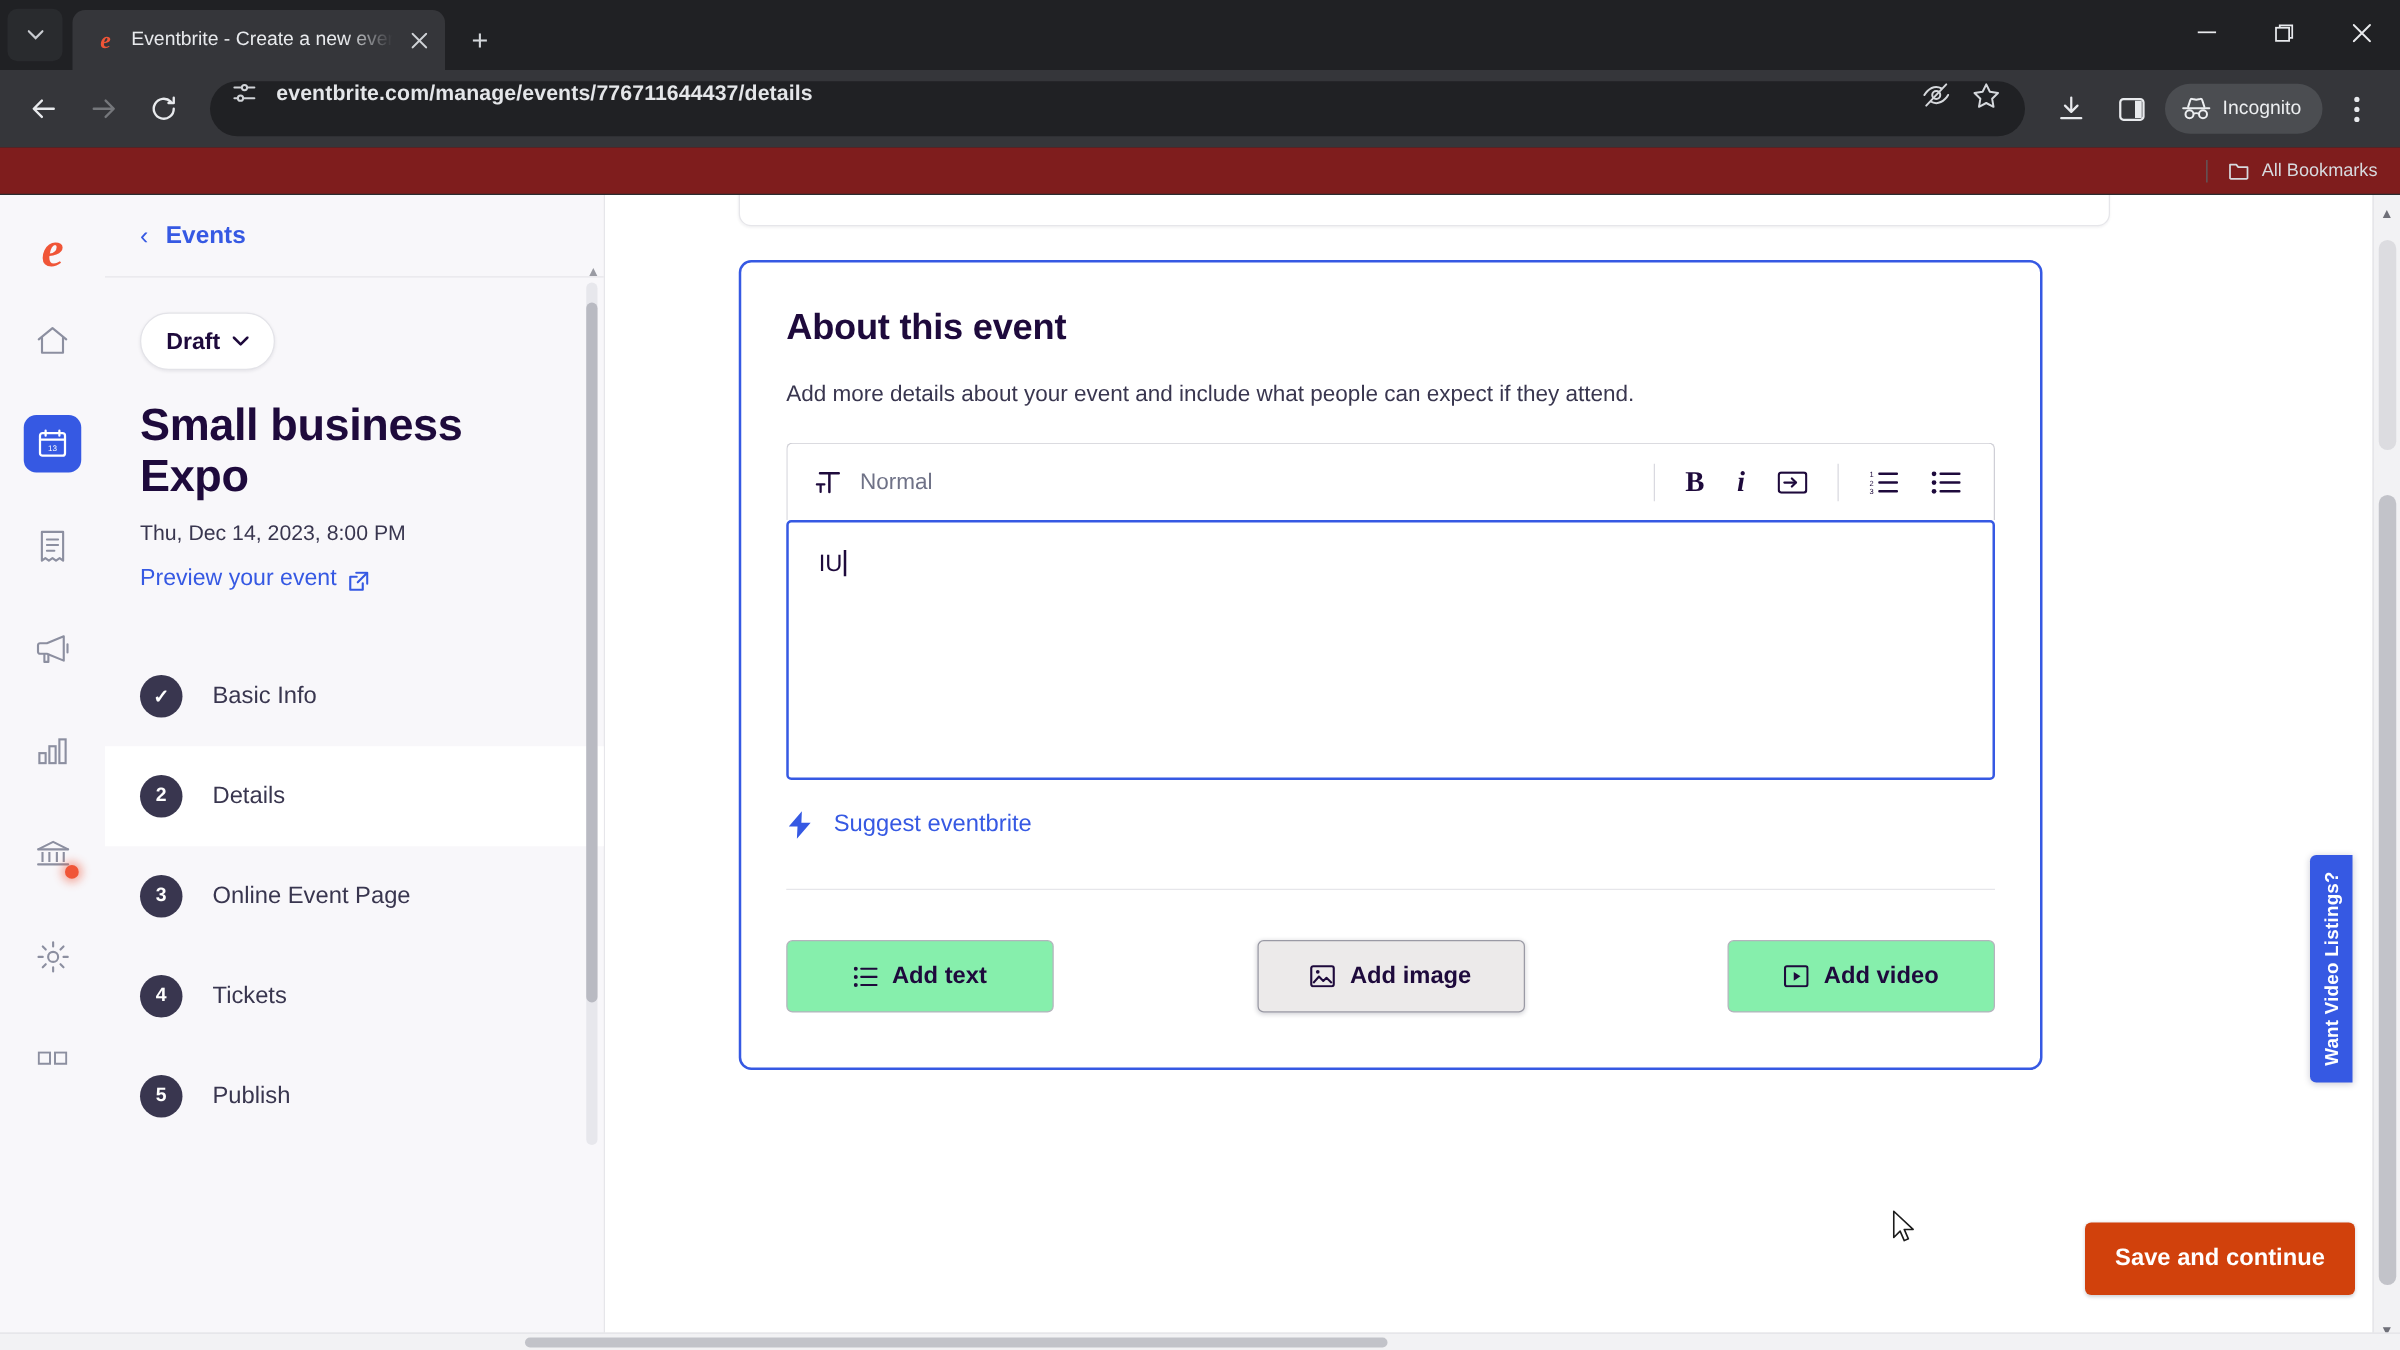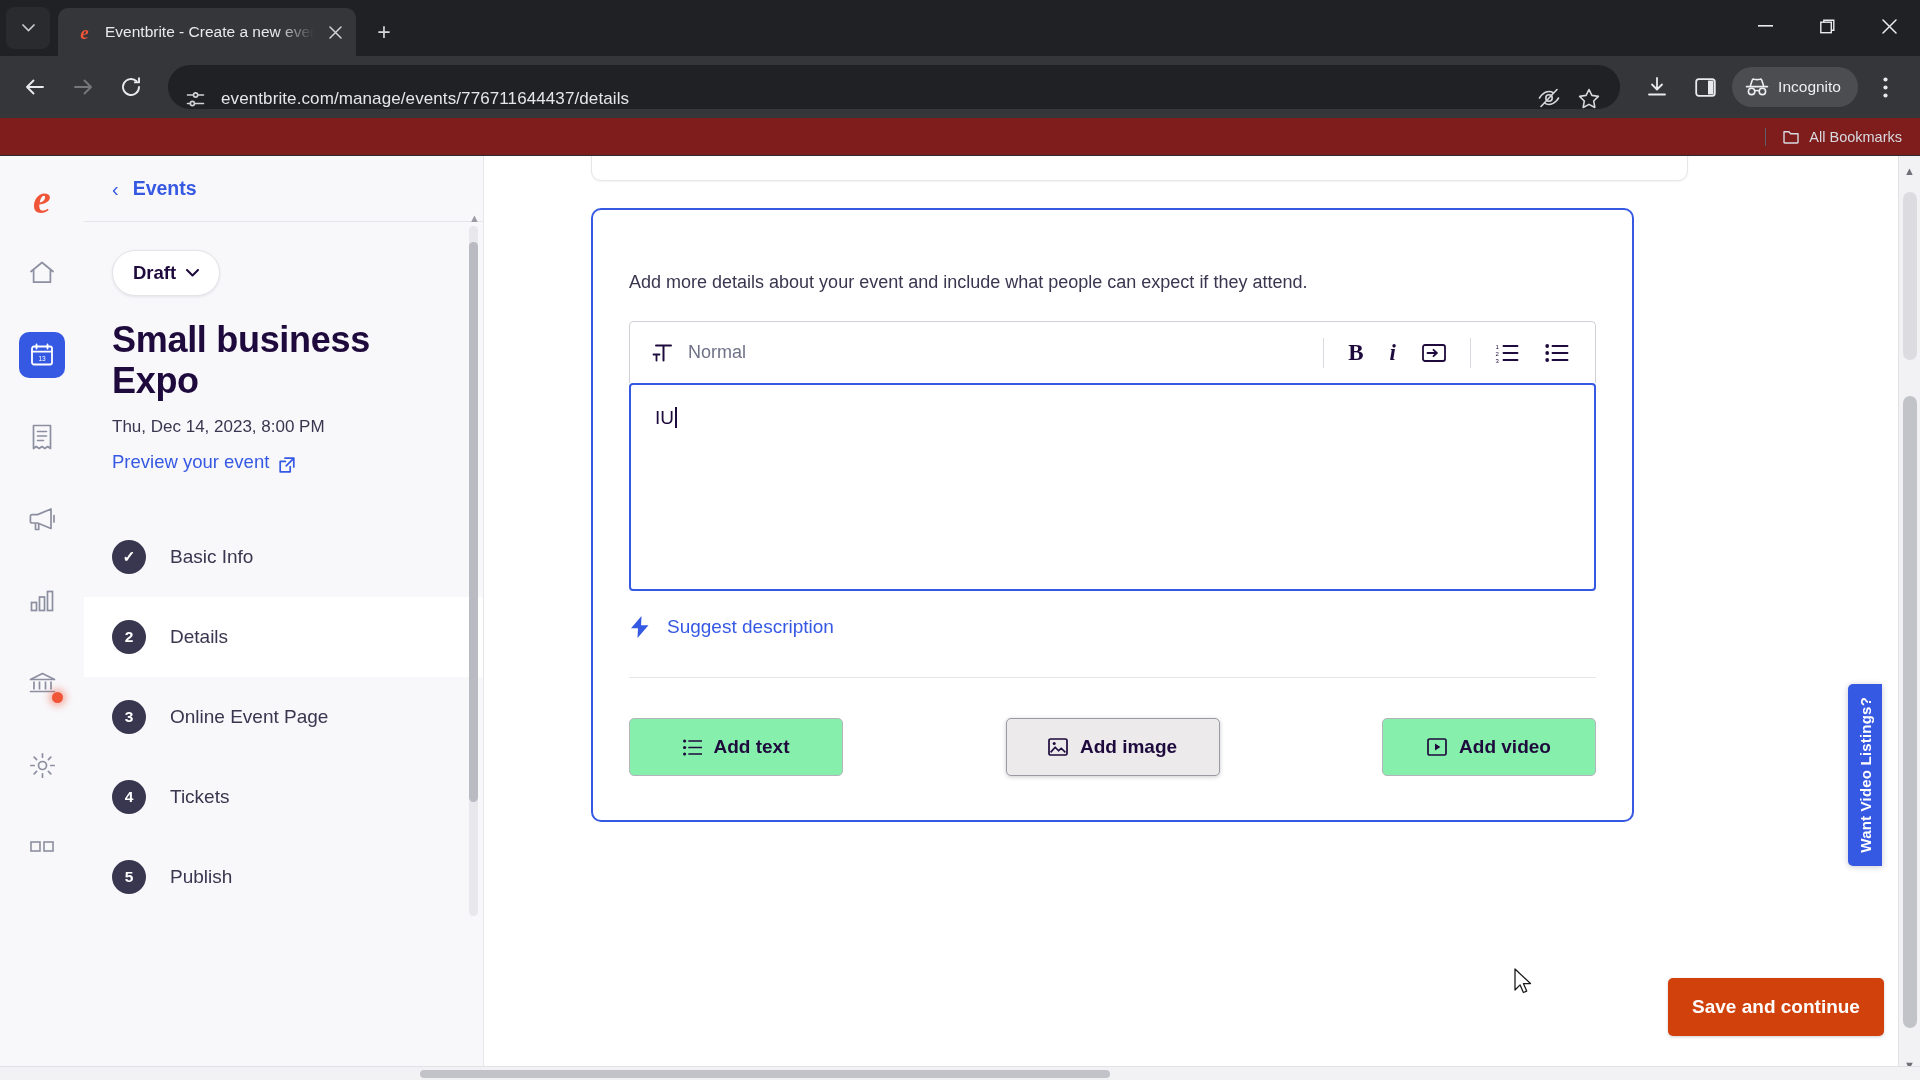--- a/index.html
+++ b/index.html
@@ -50,21 +50,21 @@
     height: 62px; background: #35363a; display: flex; align-items: center;
     padding: 0 14px; gap: 6px; flex: 0 0 62px;
   }
   .tb-btn {
     width: 42px; height: 42px; border-radius: 50%; display: flex; align-items: center;
     justify-content: center; color: #e8eaed; flex: none;
   }
   .tb-btn.disabled { color: #75777b; }
   .omnibox {
     flex: 1; height: 44px; background: #202124; border-radius: 22px;
-    display: flex; align-items: flex-end; padding: 0 16px 0 18px; gap: 16px; margin: 0 10px;
+    display: flex; align-items: flex-start; padding: 0 16px 0 18px; gap: 16px; margin: 0 10px; font-weight: bold;
   }
   .omni-url { color: #e4e6e9; font-size: 17px; letter-spacing: .1px; flex: 1; white-space: nowrap; }
   .omni-icons { display: flex; align-items: center; gap: 18px; padding-right: 4px; }
   .incognito-pill {
     height: 40px; border-radius: 20px; background: #4b4d51; display: flex; align-items: center;
     gap: 9px; padding: 0 17px 0 13px; color: #eceef0; font-size: 15.5px; white-space: nowrap;
   }
 
   .bookmarks {
     height: 38px; background: #7f1d1d; display: flex; align-items: center;
@@ -464,20 +464,21 @@
       <div class="sb-scroll-arrow">▲</div>
       <div class="sb-scroll"></div>
       <div class="sb-scroll-thumb"></div>
     </div>
 
     <div class="main">
 
       <div class="card-partial"></div>
 
       <div class="card">
+        <h2>About this event</h2>
         <div class="sub">Add more details about your event and include what people can expect if they attend.</div>
 
         <div class="editor">
           <div class="editor-toolbar">
             <div class="fmt-select">
               <svg width="22" height="21" viewBox="0 0 22 21" fill="none">
                 <path d="M4 3.5h15M11.5 3.5v15" stroke="#1e0a3c" stroke-width="2" stroke-linecap="round"></path>
                 <path d="M1.5 12.5h6M4.5 12.5v6" stroke="#1e0a3c" stroke-width="1.8" stroke-linecap="round"></path>
               </svg>
               <span class="fmt-name">Normal</span>
@@ -516,21 +517,21 @@
             </div>
           </div>
 
           <div class="editor-area"><span>IU</span><span class="caret"></span></div>
         </div>
 
         <div class="suggest">
           <svg width="22" height="24" viewBox="0 0 22 24" fill="none">
             <path d="M12.5 1L2 13.2h7L8.5 23 19.5 10.2h-7.4L12.5 1z" fill="#3659e3"></path>
           </svg>
-          <span>Suggest description</span>
+          <span>Suggest eventbrite</span>
         </div>
 
         <div class="card-divider"></div>
 
         <div class="add-row">
           <div class="add-btn">
             <svg width="19" height="17" viewBox="0 0 19 17" fill="none">
               <path d="M6 2h12.5M6 8.5h12.5M6 15h12.5" stroke="#1e0a3c" stroke-width="1.7" stroke-linecap="round"></path>
               <circle cx="1.6" cy="2" r="1.6" fill="#1e0a3c"></circle>
               <circle cx="1.6" cy="8.5" r="1.6" fill="#1e0a3c"></circle>

